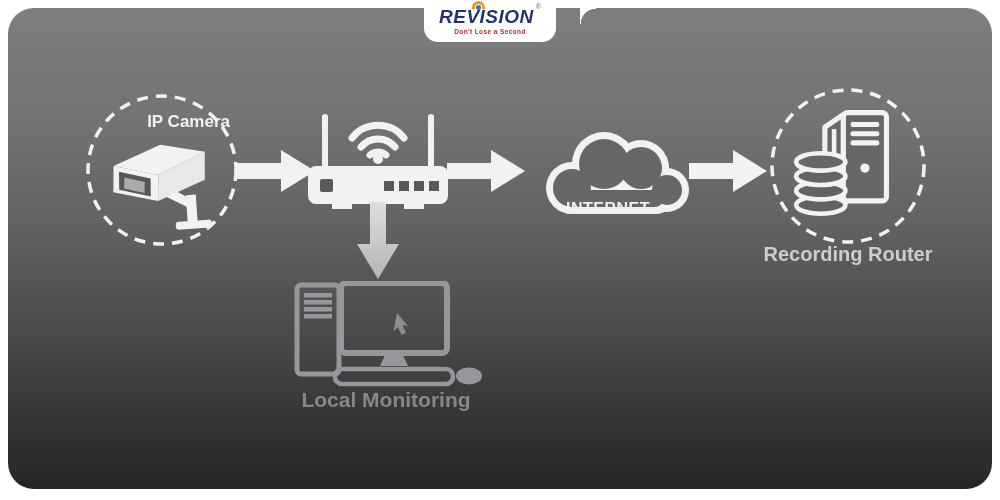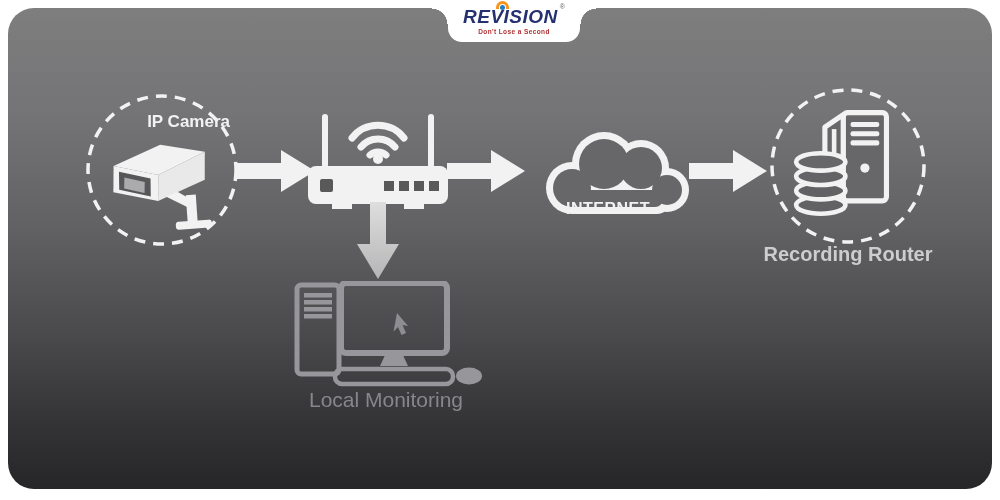--- a/index.html
+++ b/index.html
@@ -5,21 +5,21 @@
   * { margin:0; padding:0; box-sizing:border-box; }
   html,body { width:1000px; height:500px; background:#ffffff; font-family:"Liberation Sans", sans-serif; overflow:hidden; }
   .stage { position:relative; width:1000px; height:500px; background:#ffffff; }
   .panel {
     position:absolute; left:8px; top:8px; width:984px; height:481px;
     border-radius:26px;
     background:linear-gradient(180deg,#7e7e7e 0%, #747477 22%, #626265 45%, #4a4a4d 68%, #343437 86%, #262629 100%);
   }
   
   .logo-tab {
-    position:absolute; left:448px; top:0; width:132px; height:42px;
+    position:absolute; left:424px; top:0; width:132px; height:42px;
     background:#ffffff; border-radius:0 0 14px 14px; z-index:5;
     display:flex; flex-direction:column; align-items:center; justify-content:center;
   }
   .fillet { position:absolute; top:8px; width:16px; height:16px; z-index:5; }
   .fillet.left  { left:432px; background:radial-gradient(circle at 0 100%, rgba(0,0,0,0) 0 15px, #ffffff 15.5px); }
   .fillet.right { left:580px; background:radial-gradient(circle at 100% 100%, rgba(0,0,0,0) 0 15px, #ffffff 15.5px); }
   .logo-line { position:relative; display:flex; align-items:flex-start; }
   .logo-word {
     position:relative; font-size:19px; font-weight:bold; font-style:italic;
     color:#253070; letter-spacing:0.5px; line-height:19px;
@@ -32,21 +32,21 @@
     position:absolute; left:37px; top:-2px; width:5px; height:5px;
     border-radius:50%; background:#1f7ec2;
   }
   .logo-reg { font-size:7px; color:#666; margin-left:2px; margin-top:-4px; }
   .logo-tagline { font-size:6.5px; color:#b03030; letter-spacing:0.4px; margin-top:2px; font-weight:bold; }
   
   .abs { position:absolute; }
   .node-label { color:#f2f2f2; font-weight:bold; font-size:17px; text-align:center; }
   .internet-label { color:#f2f2f2; font-weight:bold; font-size:16px; letter-spacing:0.5px; text-align:center; }
   .rec-label { color:#cdcdd0; font-weight:bold; font-size:20px; text-align:center; }
-  .local-label { color:#87878b; font-weight:normal; font-size:21px; text-align:center; }
+  .local-label { color:#87878b; font-weight:bold; font-size:21px; text-align:center; }
 </style>
 </head>
 <body>
 
 <div class="stage">
   <div class="panel"></div>
 
   <div class="fillet left"></div>
   <div class="fillet right"></div>
   <div class="logo-tab">

